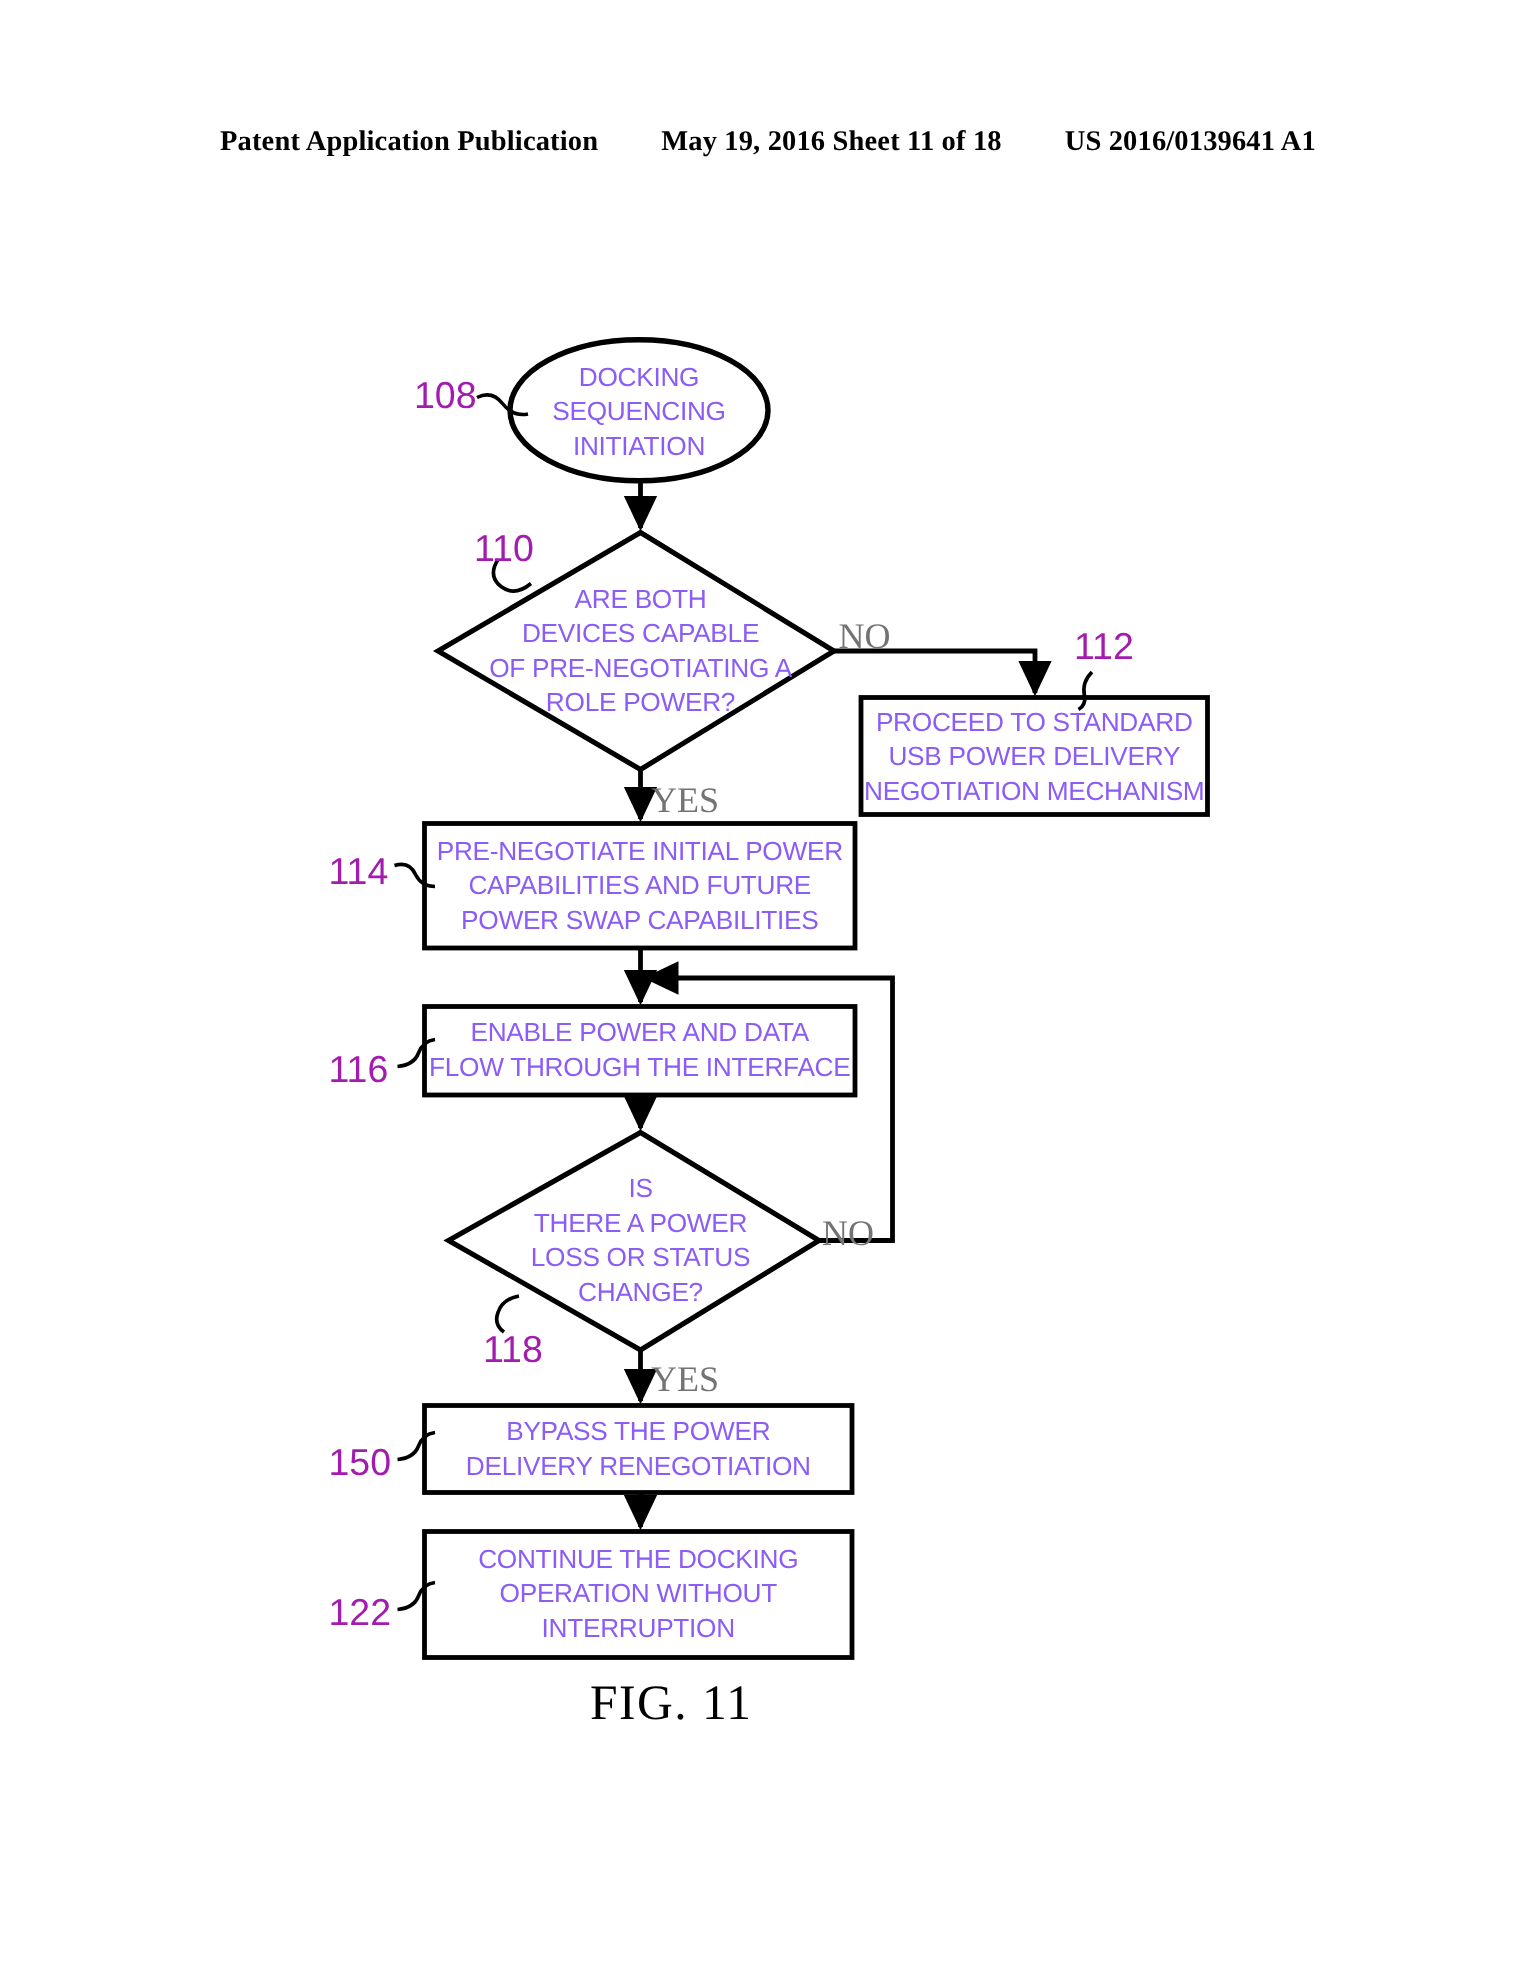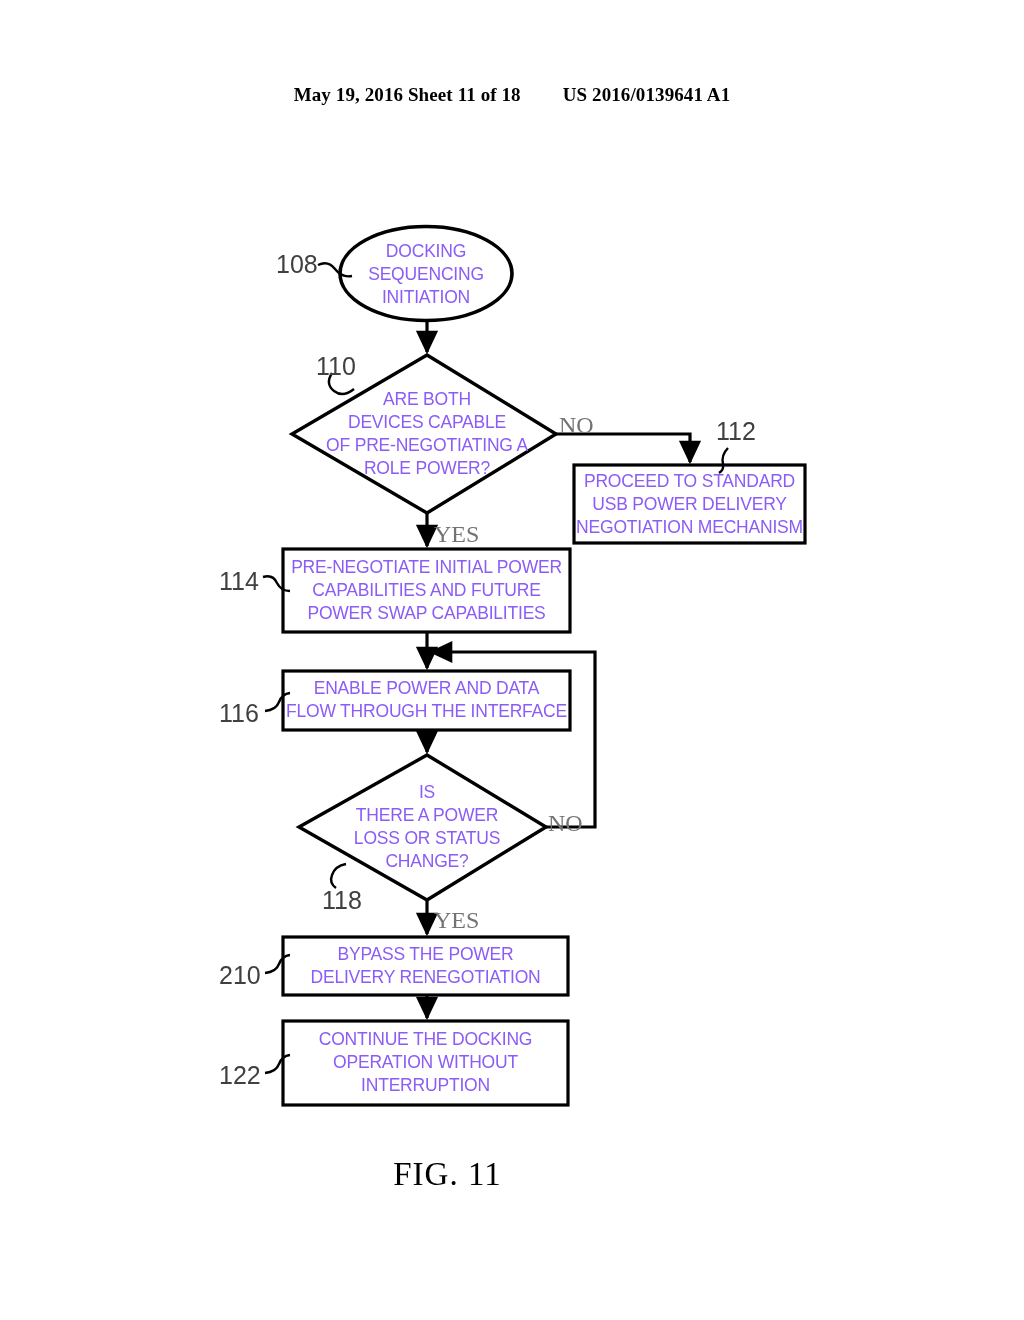--- a/index.html
+++ b/index.html
@@ -69,21 +69,21 @@
     align-items: center;
     pointer-events: none;
   }
 
   
   .ref-num {
     position: absolute;
     font-family: "Liberation Sans", sans-serif;
     font-size: 25px;
     letter-spacing: 0px;
-    color: #404040;
+    color: #a21caf;
   }
 
   
   .branch-label {
     position: absolute;
     font-family: Liberation Serif, serif;
     font-size: 24px;
     color: #737373;
   }
 
@@ -91,27 +91,27 @@
   #fig-caption {
     position: absolute;
     top: 1118px;
     left: 0;
     width: 895px;
     text-align: center;
     font-family: "Liberation Serif", serif;
     font-size: 33px;
     letter-spacing: 1px;
     color: #000;
-    margin-top: 38px;
   }
 </style>
 </head>
 <body>
 
 <div id="page-header">
+  <span class="hdr-left">Patent Application Publication</span>
   <span class="hdr-mid">May 19, 2016  Sheet 11 of 18</span>
   <span class="hdr-right">US 2016/0139641 A1</span>
 </div>
 
 <div id="figure">
 
   <svg viewBox="0 0 1024 1320" xmlns="http://www.w3.org/2000/svg">
     <defs>
       <marker id="arrow" viewBox="0 0 12 12" refX="10.5" refY="6" markerWidth="8" markerHeight="8" orient="auto-start-reverse">
         <path d="M 0.5 0.8 L 11.5 6 L 0.5 11.2 z" fill="#000"></path>
@@ -203,21 +203,21 @@
   <div class="ref-num" style="left:316px; top:352px;">110</div>
 
   <div class="ref-num" style="left:716px; top:417px;">112</div>
 
   <div class="ref-num" style="left:219px; top:567px;">114</div>
 
   <div class="ref-num" style="left:219px; top:699px;">116</div>
 
   <div class="ref-num" style="left:322px; top:886px;">118</div>
 
-  <div class="ref-num" style="left:219px; top:961px;">210</div>
+  <div class="ref-num" style="left:219px; top:961px;">150</div>
 
   <div class="ref-num" style="left:219px; top:1061px;">122</div>
 
   <div class="branch-label" style="left:559px; top:412px;">NO</div>
 
   <div class="branch-label" style="left:434px; top:521px;">YES</div>
 
   <div class="branch-label" style="left:548px; top:810px;">NO</div>
 
   <div class="branch-label" style="left:434px; top:907px;">YES</div>

